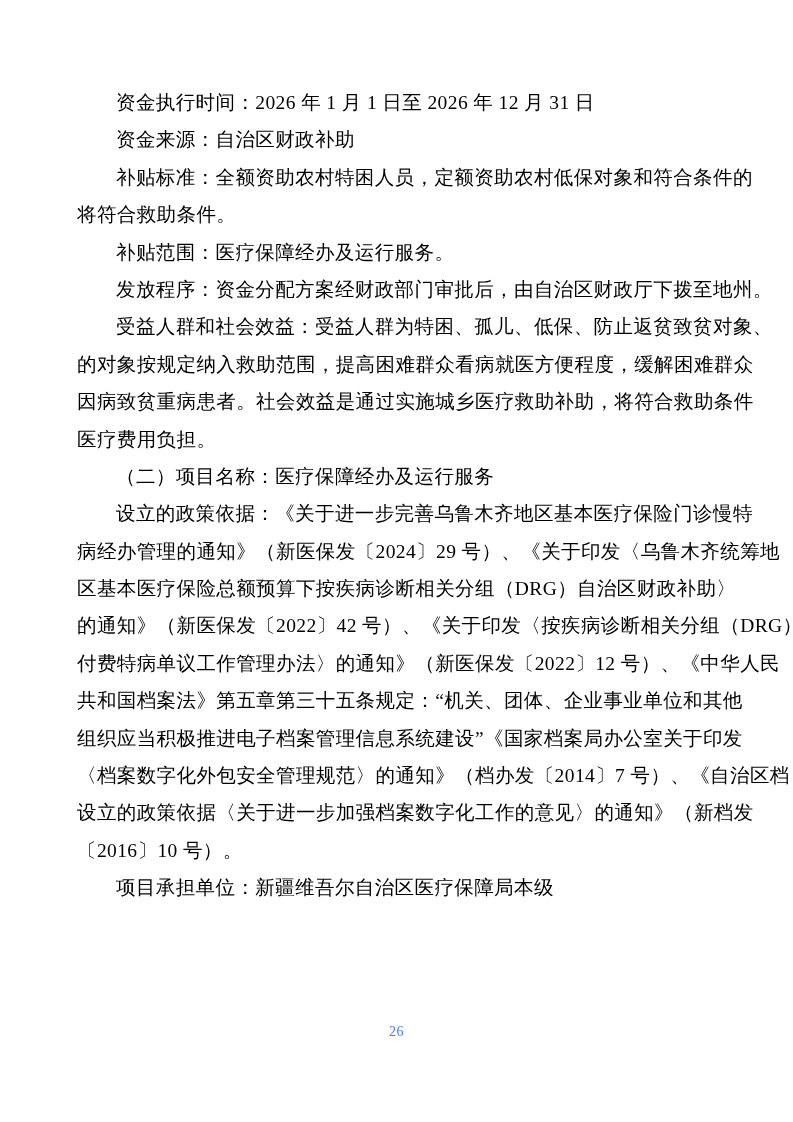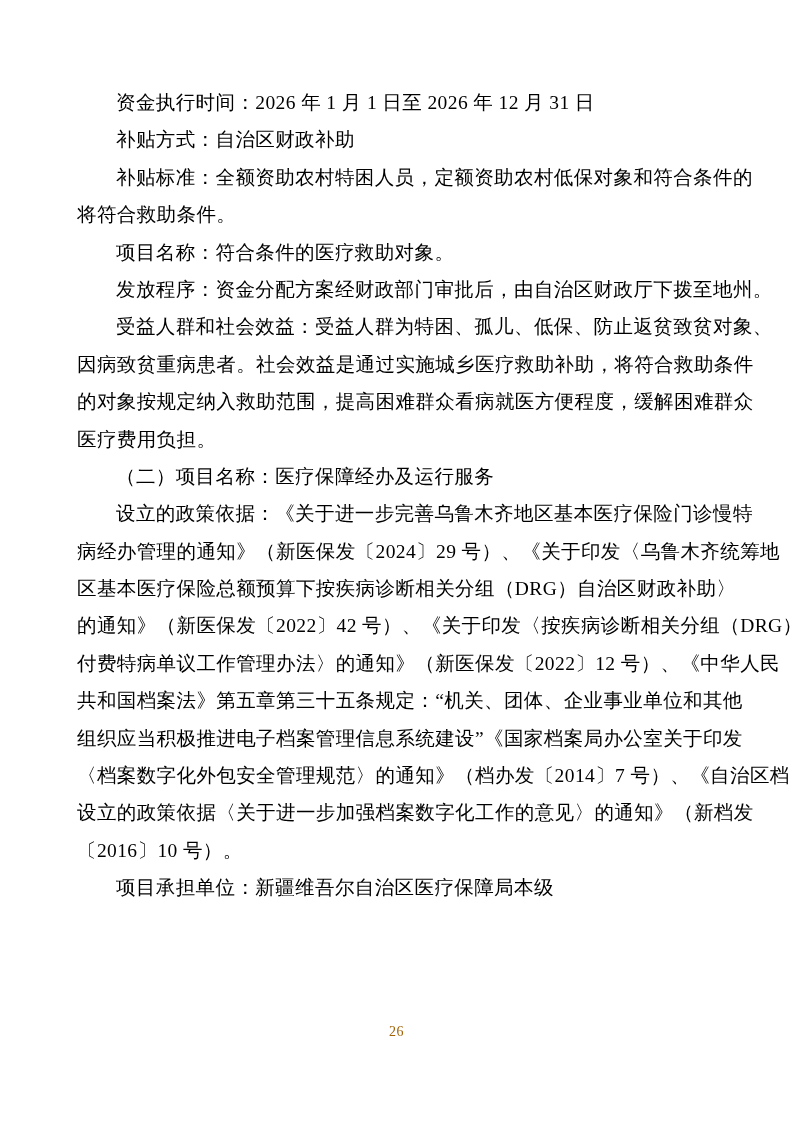--- a/index.html
+++ b/index.html
@@ -34,38 +34,38 @@
   }
   .footer {
     position: absolute;
     top: 1022px;
     left: 0;
     width: 793px;
     text-align: center;
   }
   .page-number {
     font-size: 14px;
-    color: #a16207;
+    color: #3b82f6;
     letter-spacing: 0.5px;
   }
 </style>
 </head>
 <body>
 
 <div class="page">
   <div class="body-text">
       <div class="line indent">资金执行时间：2026 年 1 月 1 日至 2026 年 12 月 31 日</div>
-      <div class="line indent">补贴方式：自治区财政补助</div>
+      <div class="line indent">资金来源：自治区财政补助</div>
       <div class="line indent">补贴标准：全额资助农村特困人员，定额资助农村低保对象和符合条件的</div>
       <div class="line">将符合救助条件。</div>
-      <div class="line indent">项目名称：符合条件的医疗救助对象。</div>
+      <div class="line indent">补贴范围：医疗保障经办及运行服务。</div>
       <div class="line indent">发放程序：资金分配方案经财政部门审批后，由自治区财政厅下拨至地州。</div>
       <div class="line indent">受益人群和社会效益：受益人群为特困、孤儿、低保、防止返贫致贫对象、</div>
+      <div class="line">的对象按规定纳入救助范围，提高困难群众看病就医方便程度，缓解困难群众</div>
       <div class="line">因病致贫重病患者。社会效益是通过实施城乡医疗救助补助，将符合救助条件</div>
-      <div class="line">的对象按规定纳入救助范围，提高困难群众看病就医方便程度，缓解困难群众</div>
       <div class="line">医疗费用负担。</div>
       <div class="line indent">（二）项目名称：医疗保障经办及运行服务</div>
       <div class="line indent">设立的政策依据：《关于进一步完善乌鲁木齐地区基本医疗保险门诊慢特</div>
       <div class="line">病经办管理的通知》（新医保发〔2024〕29 号）、《关于印发〈乌鲁木齐统筹地</div>
       <div class="line">区基本医疗保险总额预算下按疾病诊断相关分组（DRG）自治区财政补助〉</div>
       <div class="line">的通知》（新医保发〔2022〕42 号）、《关于印发〈按疾病诊断相关分组（DRG）</div>
       <div class="line">付费特病单议工作管理办法〉的通知》（新医保发〔2022〕12 号）、《中华人民</div>
       <div class="line">共和国档案法》第五章第三十五条规定：“机关、团体、企业事业单位和其他</div>
       <div class="line">组织应当积极推进电子档案管理信息系统建设”《国家档案局办公室关于印发</div>
       <div class="line">〈档案数字化外包安全管理规范〉的通知》（档办发〔2014〕7 号）、《自治区档</div>

